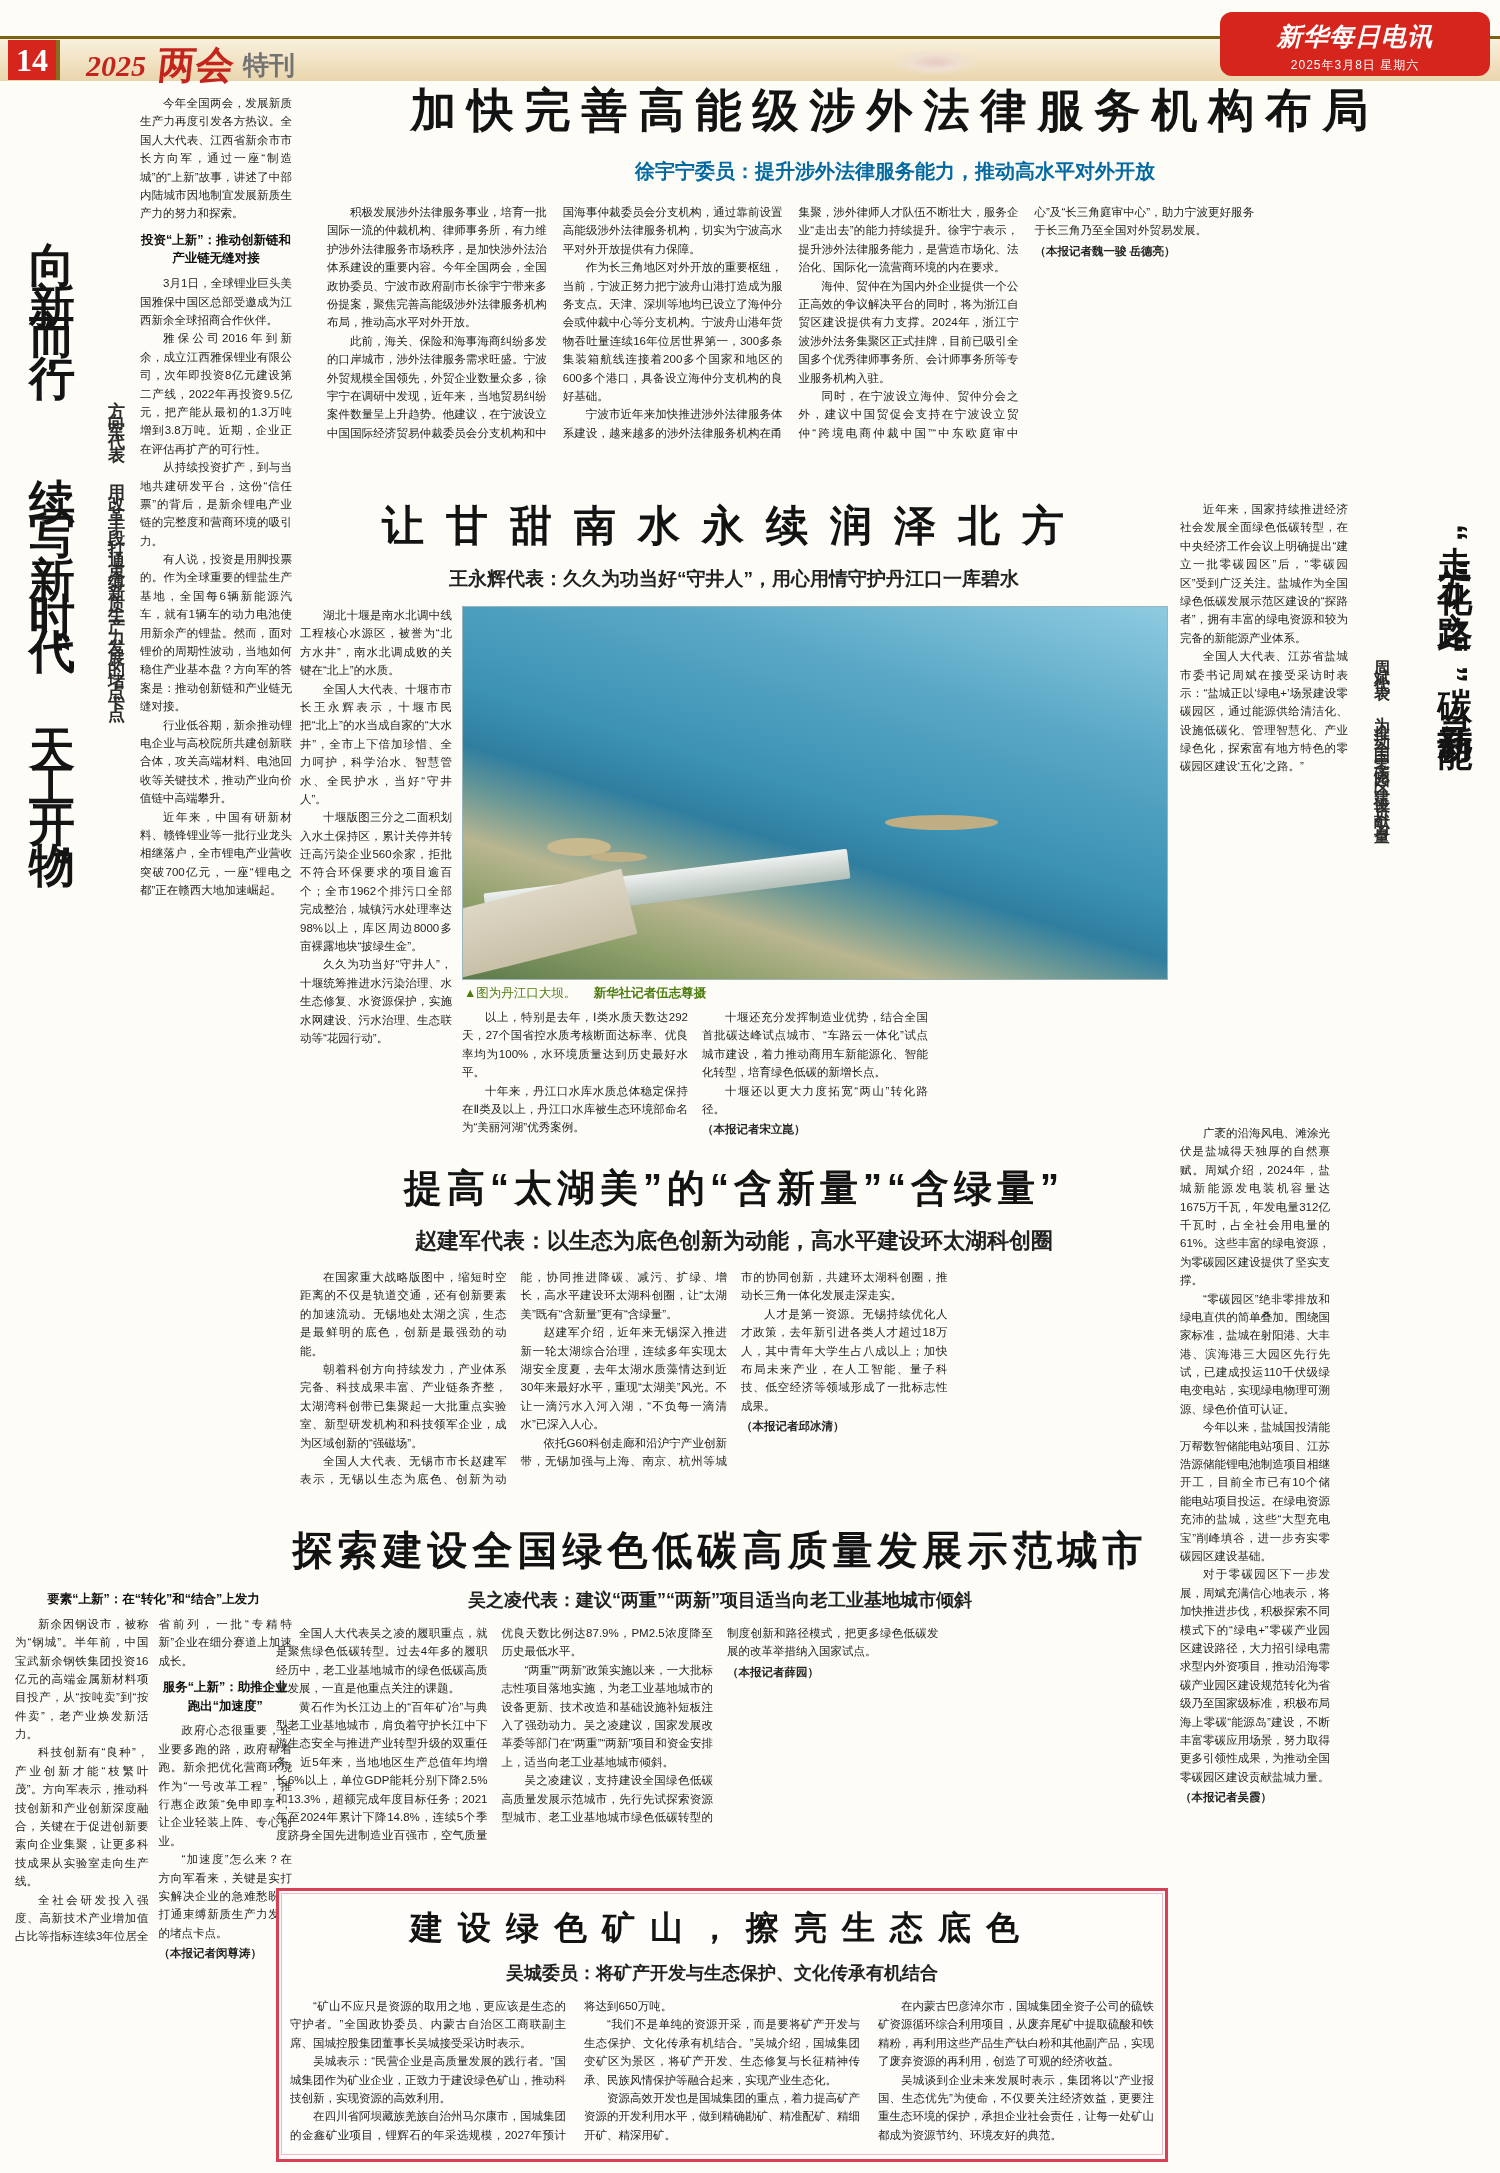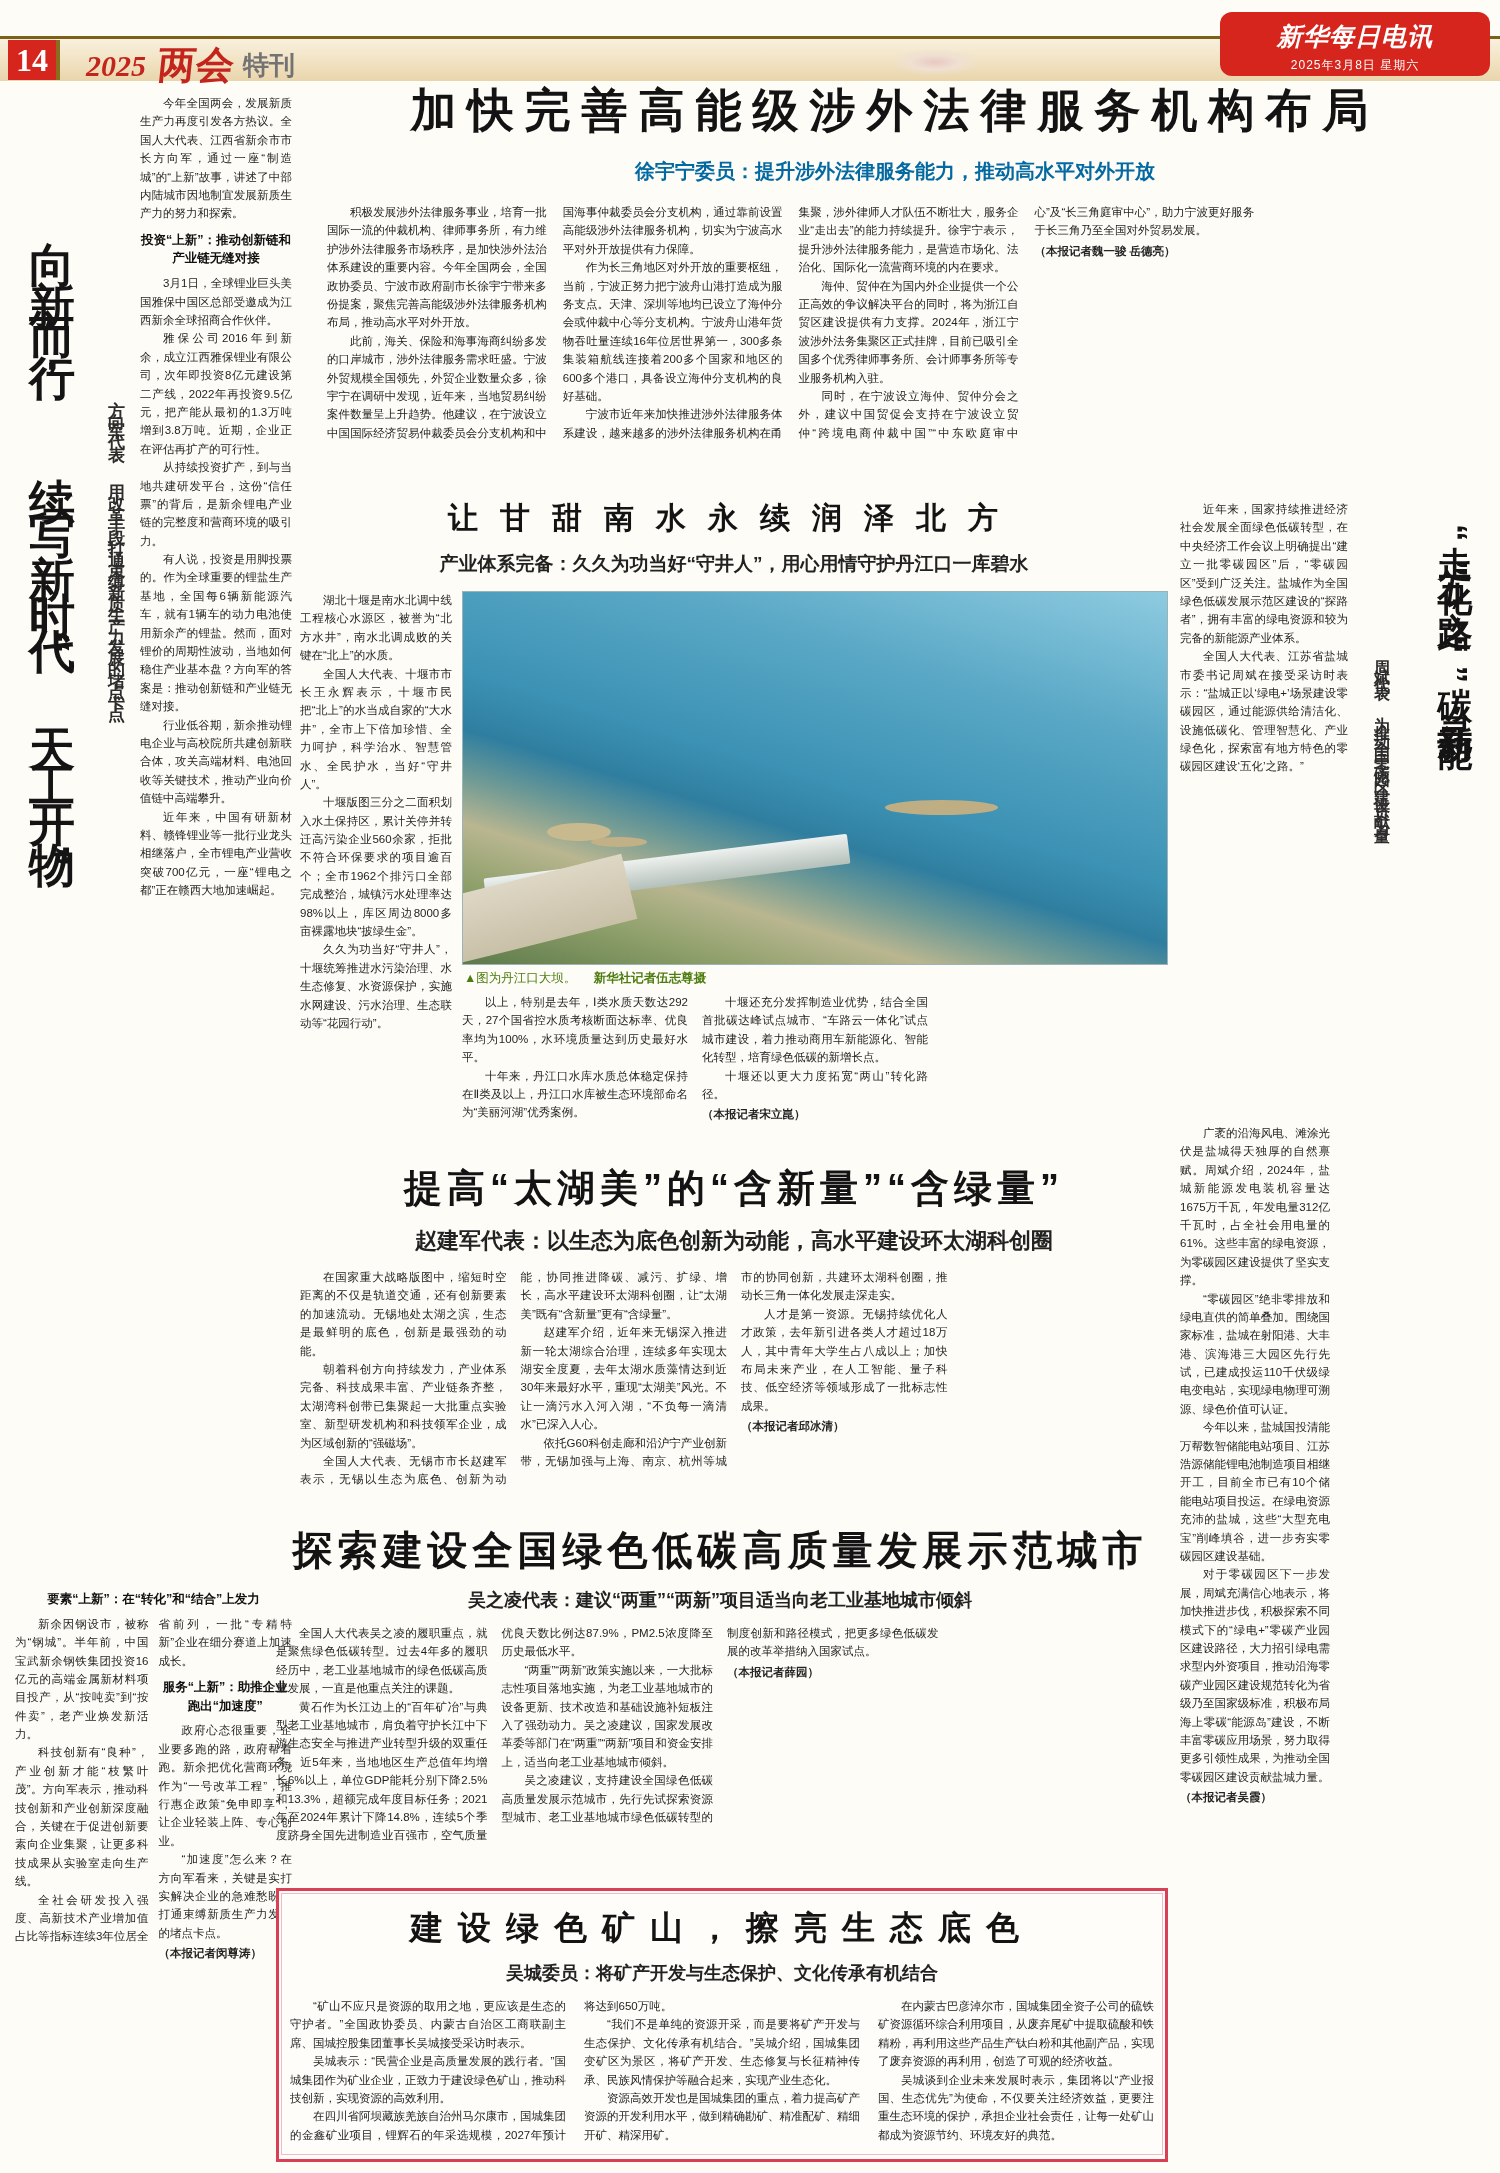--- a/index.html
+++ b/index.html
@@ -41,21 +41,21 @@
   .xy-bottom h3{column-span:all;}
 
   
   .legal{position:absolute;left:300px;top:74px;width:1190px;}
   .h1{font-size:46px;font-weight:900;text-align:center;letter-spacing:11px;margin:6px 0 0;color:#131313;}
   .sub1{font-size:20px;font-weight:700;text-align:center;margin-top:16px;color:#0369a1;}
   .legal .body{margin-top:18px;height:252px;columns:5;column-gap:16px;margin-left:27px;}
 
   
   .water{position:absolute;left:300px;top:498px;width:868px;}
-  .h2{font-size:30px;font-weight:900;text-align:center;color:#131313;margin:0;}
+  .h2{font-size:42px;font-weight:900;text-align:center;color:#131313;margin:0;}
   .water .h2{letter-spacing:22px;}
   .byline{font-size:19px;font-weight:700;text-align:center;margin-top:12px;color:#222;}
   .water-row{display:flex;gap:10px;margin-top:14px;}
   .water-left{width:152px;height:552px;overflow:hidden;}
   .photowrap{flex:1;}
   .photo{position:relative;height:372px;overflow:hidden;border:1px solid #9db3ba;
     background:linear-gradient(197deg,#8ecbe0 0%,#5aa8c6 26%,#3c92b4 50%,#2f7ea0 60%,#6f9a95 68%,#b9b690 76%,#8fa06b 86%,#5d7a4a 100%);}
   .ph-island1{position:absolute;left:12%;top:62%;width:9%;height:5%;background:#c9b98e;border-radius:50%;box-shadow:40px 10px 0 -4px #c2b186;}
   .ph-island2{position:absolute;left:60%;top:56%;width:16%;height:4%;background:#bfae84;border-radius:50%;}
   .ph-dam{position:absolute;bottom:21%;left:3%;width:52%;height:8%;background:linear-gradient(180deg,#eef1ef,#b4c0ba);
@@ -148,21 +148,21 @@
       <p>作为长三角地区对外开放的重要枢纽，当前，宁波正努力把宁波舟山港打造成为服务支点。天津、深圳等地均已设立了海仲分会或仲裁中心等分支机构。宁波舟山港年货物吞吐量连续16年位居世界第一，300多条集装箱航线连接着200多个国家和地区的600多个港口，具备设立海仲分支机构的良好基础。</p>
       <p>宁波市近年来加快推进涉外法律服务体系建设，越来越多的涉外法律服务机构在甬集聚，涉外律师人才队伍不断壮大，服务企业“走出去”的能力持续提升。徐宇宁表示，提升涉外法律服务能力，是营造市场化、法治化、国际化一流营商环境的内在要求。</p>
       <p>海仲、贸仲在为国内外企业提供一个公正高效的争议解决平台的同时，将为浙江自贸区建设提供有力支撑。2024年，浙江宁波涉外法务集聚区正式挂牌，目前已吸引全国多个优秀律师事务所、会计师事务所等专业服务机构入驻。</p>
       <p>同时，在宁波设立海仲、贸仲分会之外，建议中国贸促会支持在宁波设立贸仲“跨境电商仲裁中国”“中东欧庭审中心”及“长三角庭审中心”，助力宁波更好服务于长三角乃至全国对外贸易发展。</p>
       <p class="attr">（本报记者魏一骏 岳德亮）</p>
     </div>
   </div>
 
   <div class="art water">
     <h2 class="h2">让甘甜南水永续润泽北方</h2>
-    <div class="byline">产业体系完备：久久为功当好“守井人”，用心用情守护丹江口一库碧水</div>
+    <div class="byline">王永辉代表：久久为功当好“守井人”，用心用情守护丹江口一库碧水</div>
     <div class="water-row">
       <div class="water-left">
         <p>湖北十堰是南水北调中线工程核心水源区，被誉为“北方水井”，南水北调成败的关键在“北上”的水质。</p>
         <p>全国人大代表、十堰市市长王永辉表示，十堰市民把“北上”的水当成自家的“大水井”，全市上下倍加珍惜、全力呵护，科学治水、智慧管水、全民护水，当好“守井人”。</p>
         <p>十堰版图三分之二面积划入水土保持区，累计关停并转迁高污染企业560余家，拒批不符合环保要求的项目逾百个；全市1962个排污口全部完成整治，城镇污水处理率达98%以上，库区周边8000多亩裸露地块“披绿生金”。</p>
         <p>久久为功当好“守井人”，十堰统筹推进水污染治理、水生态修复、水资源保护，实施水网建设、污水治理、生态联动等“花园行动”。</p>
       </div>
       <div class="photowrap">
         <div class="photo">
           <div class="ph-island1"></div>

